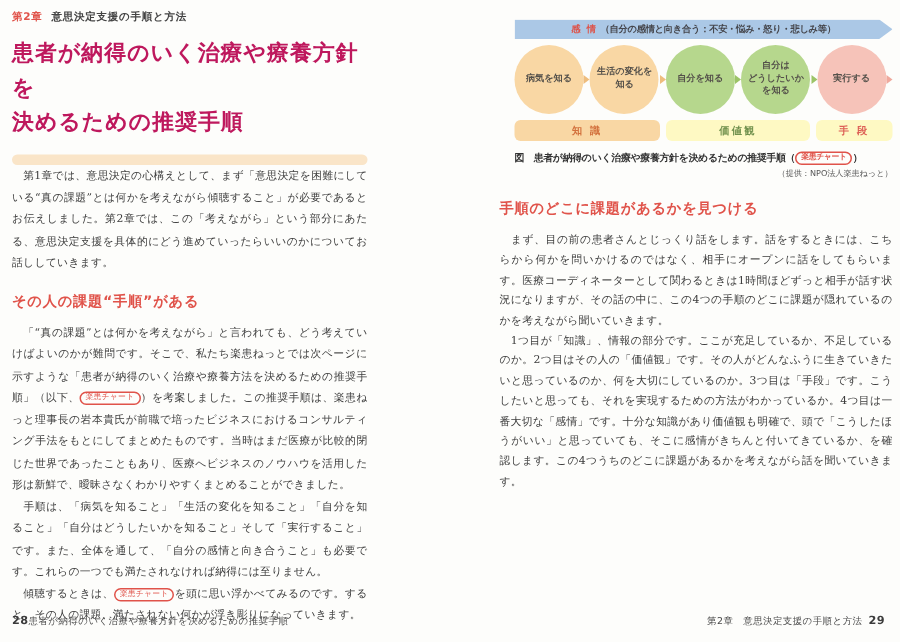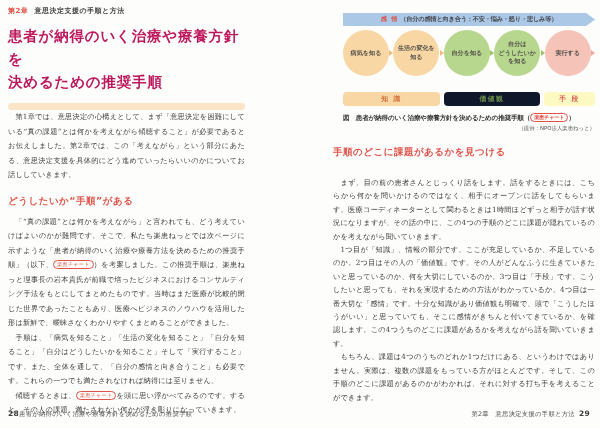--- a/index.html
+++ b/index.html
@@ -54,37 +54,37 @@
   .circle {
     width:46px; height:46px; border-radius:50%; display:flex; align-items:center; justify-content:center;
     text-align:center; font-size:6.1px; font-weight:600; color:#54504a; line-height:1.45;
     white-space:pre-line; flex:0 0 auto;
   }
   .c-peach { background:#f9d7a4; } .c-green { background:#b6d78d; } .c-pink { background:#f6c3b9; }
   .tri { width:0; height:0; border-top:3.5px solid transparent; border-bottom:3.5px solid transparent; flex:0 0 auto; }
   .t-peach { border-left:4.5px solid #eebd7e; }
   .t-green { border-left:4.5px solid #9cc468; }
   .t-pink  { border-left:4.5px solid #efa99d; }
-  .bands { margin-top:15px; display:flex; gap:4px;justify-content:center; }
+  .bands { margin-top:3px; display:flex; gap:4px;justify-content:center; }
   .band {
     height:14px; border-radius:4px; display:flex; align-items:center; justify-content:center;
     font-size:6.8px; font-weight:bold; letter-spacing:1.5px;
   }
   .band-knowledge { flex:95 0 0; background:#f9d7a4; color:#d2703c; }
-  .band-values    { flex:94 0 0; background:#0f172a; color:#70904c; }
+  .band-values    { flex:94 0 0; background:#fef9c3; color:#70904c; }
   .band-means     { flex:50 0 0; background:#fef9c3; color:#dd5f55; }
   .fig-caption {
     margin-top:7px; font-family:"DejaVu Sans","Liberation Sans",sans-serif;
     font-size:6.6px; font-weight:bold; color:#333; letter-spacing:-0.2px;
   }
   .fig-source { margin-top:2px; text-align:right; font-size:5.4px; color:#555;
     font-family:"DejaVu Sans","Liberation Sans",sans-serif; }
 
   
-  .page-right .subhead { margin:14px 0 17px; }
+  .page-right .subhead { margin:14px 0 7px; }
   .page-right .body-copy { line-height:13.4px; }
   .red-inline { color:#e0534a; }
 </style>
 </head>
 <body>
 
 <div class="spread">
 
   <div class="page page-left">
     <div class="kicker">
@@ -93,21 +93,21 @@
 
     <h1 class="doc-title">
       <span>患者が納得のいく治療や療養方針を</span>
       <span>決めるための推奨手順</span>
     </h1>
 
     <div class="divider"></div>
 
     <p class="body-copy first">　第1章では、意思決定の心構えとして、まず「意思決定を困難にしている“真の課題”とは何かを考えながら傾聴すること」が必要であるとお伝えしました。第2章では、この「考えながら」という部分にあたる、意思決定支援を具体的にどう進めていったらいいのかについてお話ししていきます。</p>
 
-    <h2 class="subhead">どうしたいか“手順”がある</h2>
+    <h2 class="subhead">その人の課題“手順”がある</h2>
 
     <p class="body-copy"><span>　「“真の課題”とは何かを考えながら」と言われても、どう考えていけばよいのかが難問です。そこで、私たち楽患ねっとでは次ページに示すような「患者が納得のいく治療や療養方法を決めるための推奨手順」（以下、</span><span class="badge">楽患チャート</span><span>）を考案しました。この推奨手順は、楽患ねっと理事長の岩本貴氏が前職で培ったビジネスにおけるコンサルティング手法をもとにしてまとめたものです。当時はまだ医療が比較的閉じた世界であったこともあり、医療へビジネスのノウハウを活用した形は新鮮で、曖昧さなくわかりやすくまとめることができました。</span></p>
 
     <p class="body-copy">　手順は、「病気を知ること」「生活の変化を知ること」「自分を知ること」「自分はどうしたいかを知ること」そして「実行すること」です。また、全体を通して、「自分の感情と向き合うこと」も必要です。これらの一つでも満たされなければ納得には至りません。</p>
 
     <p class="body-copy"><span>　傾聴するときは、</span><span class="badge">楽患チャート</span><span>を頭に思い浮かべてみるのです。すると、その人の課題、満たされない何かが浮き彫りになっていきます。</span></p>
 
     <div class="footer footer-left">
       <span class="pagenum">28</span>
       <span>患者が納得のいく治療や療養方針を決めるための推奨手順</span>
@@ -146,21 +146,20 @@
 
       <div class="fig-caption"><span>図　患者が納得のいく治療や療養方針を決めるための推奨手順（</span><span class="badge">楽患チャート</span><span>）</span></div>
       <div class="fig-source">（提供：NPO法人楽患ねっと）</div>
     </div>
 
     <h2 class="subhead">手順のどこに課題があるかを見つける</h2>
 
 
     <p class="body-copy">　まず、目の前の患者さんとじっくり話をします。話をするときには、こちらから何かを問いかけるのではなく、相手にオープンに話をしてもらいます。医療コーディネーターとして関わるときは1時間ほどずっと相手が話す状況になりますが、その話の中に、この4つの手順のどこに課題が隠れているのかを考えながら聞いていきます。</p>
     <p class="body-copy">　1つ目が「知識」、情報の部分です。ここが充足しているか、不足しているのか。2つ目はその人の「価値観」です。その人がどんなふうに生きていきたいと思っているのか、何を大切にしているのか。3つ目は「手段」です。こうしたいと思っても、それを実現するための方法がわかっているか。4つ目は一番大切な「感情」です。十分な知識があり価値観も明確で、頭で「こうしたほうがいい」と思っていても、そこに感情がきちんと付いてきているか、を確認します。この4つうちのどこに課題があるかを考えながら話を聞いていきます。</p>
-    <p class="body-copy">　もちろん、課題は4つのうちのどれか1つだけにある、というわけではありません。実際は、複数の課題をもっている方がほとんどです。そして、この手順のどこに課題があるのかがわかれば、それに対する打ち手を考えることができます。</p>
 
     <div class="footer footer-right">
       <span>第2章　意思決定支援の手順と方法</span>
       <span class="pagenum">29</span>
     </div>
   </div>
 
 </div>
 
 </body></html>

